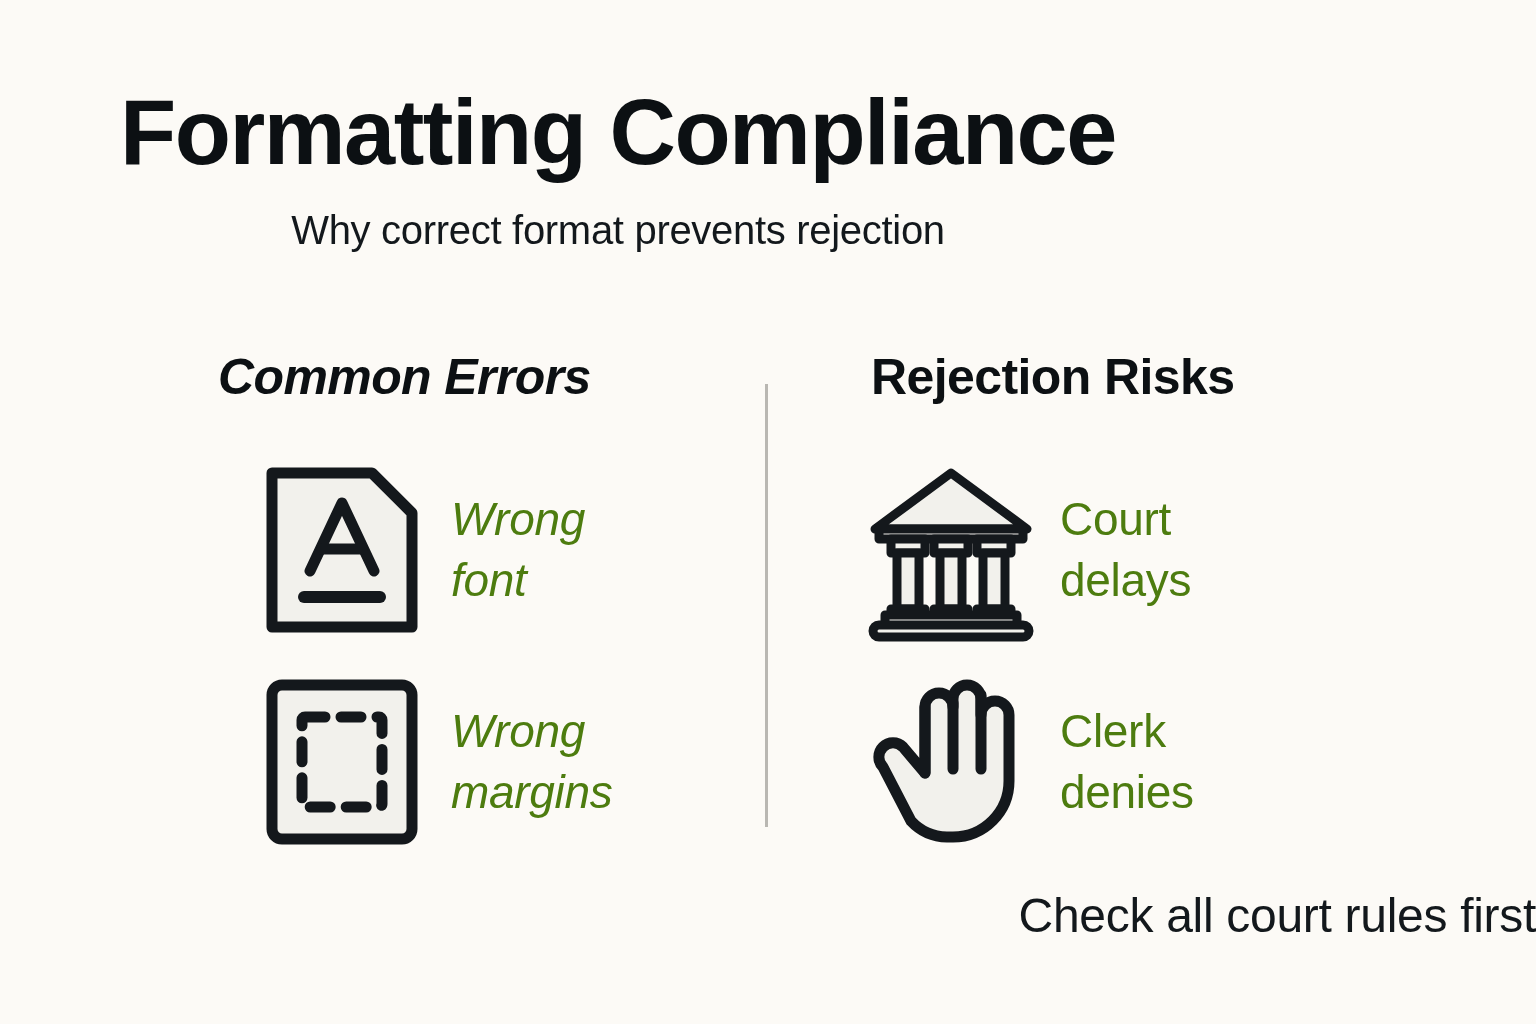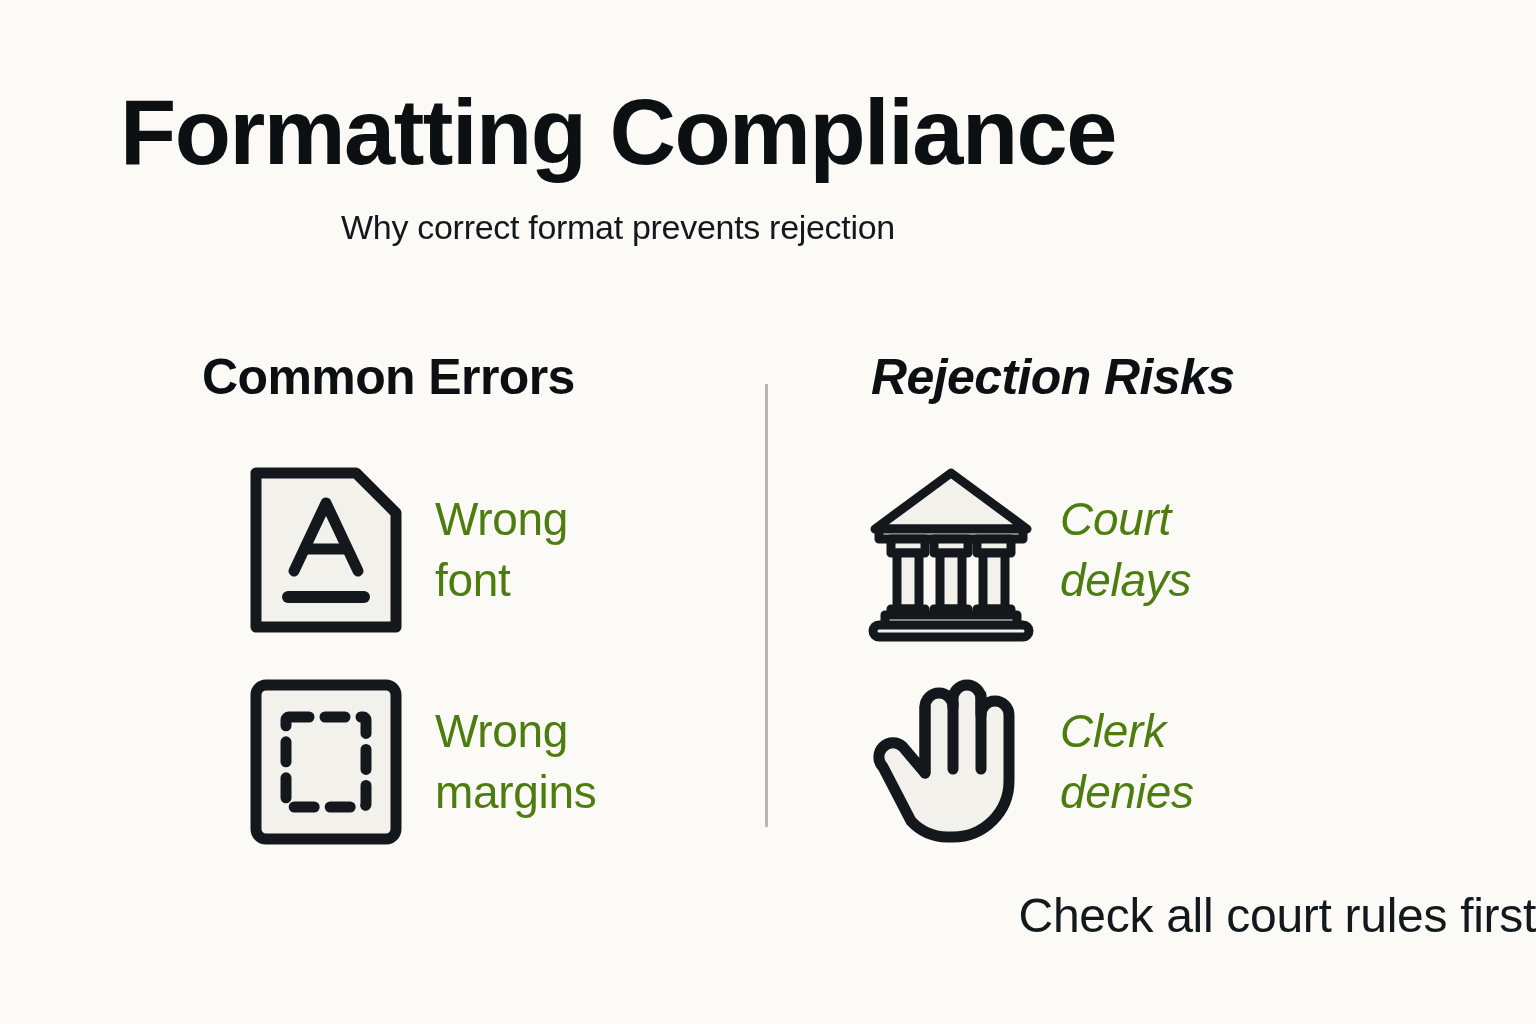--- a/index.html
+++ b/index.html
@@ -31,21 +31,21 @@
   }
   .title {
     font-size: 92px;
     font-weight: 700;
     letter-spacing: -1.5px;
     line-height: 1.0;
     color: #0c1013;
     margin: 0;
   }
   .subtitle {
-    font-size: 34px;
+    font-size: 40px;
     font-weight: 400;
     line-height: 1.0;
     color: #13181c;
     margin: 0;
     padding-top: 32px;
     letter-spacing: -0.3px;
   }
 
   
   .columns {
@@ -53,22 +53,22 @@
     top: 352px;
     left: 0;
     width: 1536px;
     height: 500px;
   }
   .col {
     position: absolute;
     top: 0;
     width: 660px;
   }
-  .col-left  { left: 180px; }
-  .col-right { left: 845px; font-style: italic; }
+  .col-left  { left: 196px; font-style: italic; }
+  .col-right { left: 845px; }
 
   .col-head {
     font-size: 50px;
     font-weight: 700;
     letter-spacing: -0.6px;
     line-height: 1;
     color: #0c1013;
     margin: 0;
     padding-left: 22px;
   }

